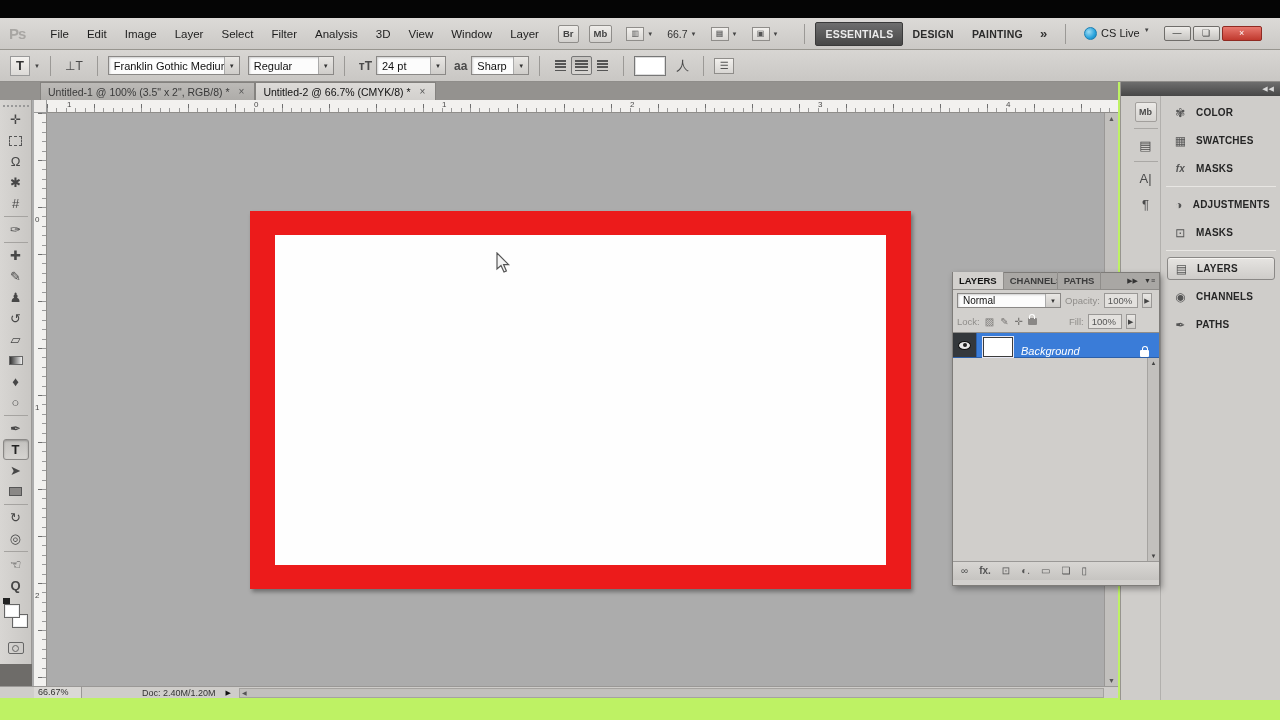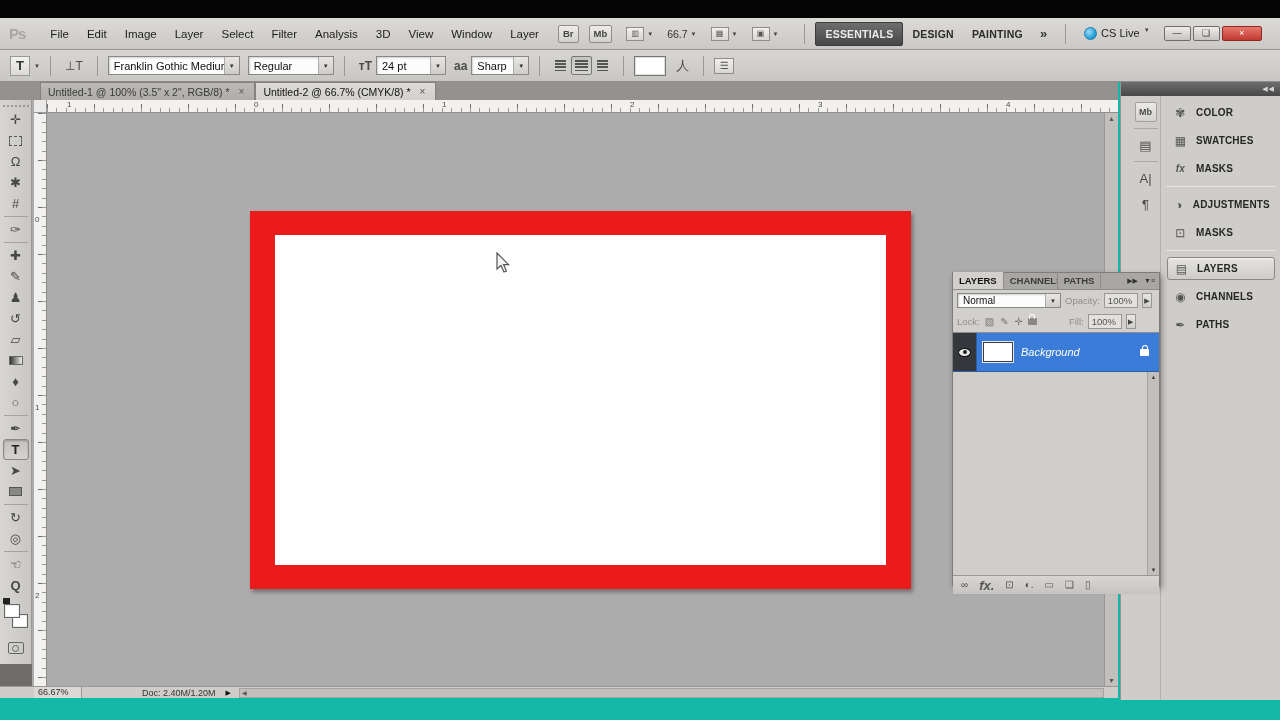--- a/index.html
+++ b/index.html
@@ -1,18 +1,18 @@
 <!DOCTYPE html>
 <html><head>
 <meta charset="utf-8">
 <style>
   *{margin:0;padding:0;box-sizing:border-box}
   html,body{width:1280px;height:720px;overflow:hidden}
   body{font-family:"Liberation Sans",sans-serif;-webkit-font-smoothing:antialiased}
-  #stage{position:relative;width:1280px;height:720px;background:#14b8a6}
+  #stage{position:relative;width:1280px;height:720px;background:#bef264}
   .abs{position:absolute}
 
   
   .top-black{left:0;top:0;width:1280px;height:18px;background:#050505}
   .menubar{left:0;top:18px;width:1280px;height:32px;background:linear-gradient(#dcdad7,#cbc9c6);
     border-bottom:1px solid #97958f;display:flex;align-items:center;font-size:11.5px;color:#1d1d1d}
   .ps-logo{font-weight:bold;font-size:15px;color:#a8a6a3;margin:0 16px 0 9px;letter-spacing:-1px}
   .menu-item{padding:2px 9px;cursor:default}
   .chip{height:18px;border:1px solid #8f8d8a;border-radius:2px;background:linear-gradient(#efedea,#d2d0cd);
     font-size:9.5px;font-weight:bold;color:#444;display:flex;align-items:center;padding:0 4px;margin-left:10px}
@@ -120,35 +120,35 @@
   .lp-tab.active{background:#d2d0cd;color:#111}
   .lp-tabfill{flex:1;display:flex;justify-content:flex-end;align-items:center;gap:6px;padding:0 4px;
     font-size:7px;color:#333;height:17px}
   .lp-row{display:flex;align-items:center;gap:4px;padding:3px 4px}
   .lbl-dis{color:#8f8d8a;font-size:9.5px}
   .valbox{background:#e3e1de;border:1px solid #9a9896;height:15px;display:flex;align-items:center;
     padding:0 3px;font-size:9.5px;color:#555}
   .tinyarr{width:10px;height:15px;border:1px solid #9a9896;background:linear-gradient(#e9e7e4,#cfcdca);
     font-size:7px;display:flex;align-items:center;justify-content:center;color:#444}
   .lockic{font-size:10px;color:#77757200;color:#787674;margin:0 1px}
-  .lp-layer{height:40px;background:#3a7cd8;display:flex;align-items:center;border-top:1px solid #8f8d8a;border-bottom:1px solid #2c5fa8}
+  .lp-layer{height:26px;background:#3a7cd8;display:flex;align-items:flex-end;border-top:1px solid #8f8d8a;border-bottom:1px solid #2c5fa8}
   .eyecell{width:24px;height:100%;border-right:1px solid #2c5fa8;display:flex;align-items:center;justify-content:center;background:#34383c}
   .eye{width:13px;height:9px;border:1px solid #0d0d0d;border-radius:50%;background:#e9e9e9;position:relative}
   .eye::after{content:"";position:absolute;left:3.5px;top:1.5px;width:4px;height:4px;border-radius:50%;background:#222}
   .lthumb{width:30px;height:20px;background:#fff;border:1px solid #3c3c3c;outline:1px solid #e8e8f4;margin:0 8px 0 6px}
   .lname{flex:1;color:#fff;font-style:italic;font-size:11px}
   .lockg{position:relative;width:9px;height:7px;background:#fff;margin-right:10px;border-radius:1px}
   .lockg::before{content:"";position:absolute;left:1.5px;top:-4px;width:4px;height:4px;border:1.5px solid #fff;border-bottom:none;border-radius:3px 3px 0 0}
   .lp-scroll{position:relative;height:203px;background:#d0cecb}
   .lp-sb{position:absolute;right:0;top:0;width:12px;height:100%;background:#c2c0bd;border-left:1px solid #a5a3a0;
     display:flex;flex-direction:column;justify-content:space-between;align-items:center;font-size:6px;color:#444;padding:2px 0}
   .lp-bottom{height:19px;background:linear-gradient(#d8d6d3,#c6c4c1);border-top:1px solid #9a9896;
     display:flex;align-items:center;gap:11px;padding:0 8px;font-size:10px;color:#555}
   .lp-bottom .bi{line-height:1}
-  .lp-bottom .fx{font-style:italic;font-weight:bold;font-size:13px}
+  .lp-bottom .fx{font-weight:bold;font-size:10px}
 
   
   .statusbar{left:0;top:686px;width:1118px;height:12px;background:#cfcdca;border-top:1px solid #9a9896;
     display:flex;align-items:center;font-size:9px;color:#333}
   .zoombox{width:48px;height:11px;background:#dbd9d6;border-right:1px solid #9a9896;padding-left:4px;margin-left:34px}
   .docinfo{margin-left:60px}
   .sb-menu{margin-left:10px;font-size:7px;color:#111}
   .hscroll{flex:1;height:10px;margin:0 14px 0 8px;background:#c2c0bd;border:1px solid #a5a3a0;
     display:flex;align-items:center;padding-left:2px;font-size:6px;color:#555}
   .watermark{left:0;top:698px;width:1280px;height:22px;background:#000;display:flex;align-items:center}

